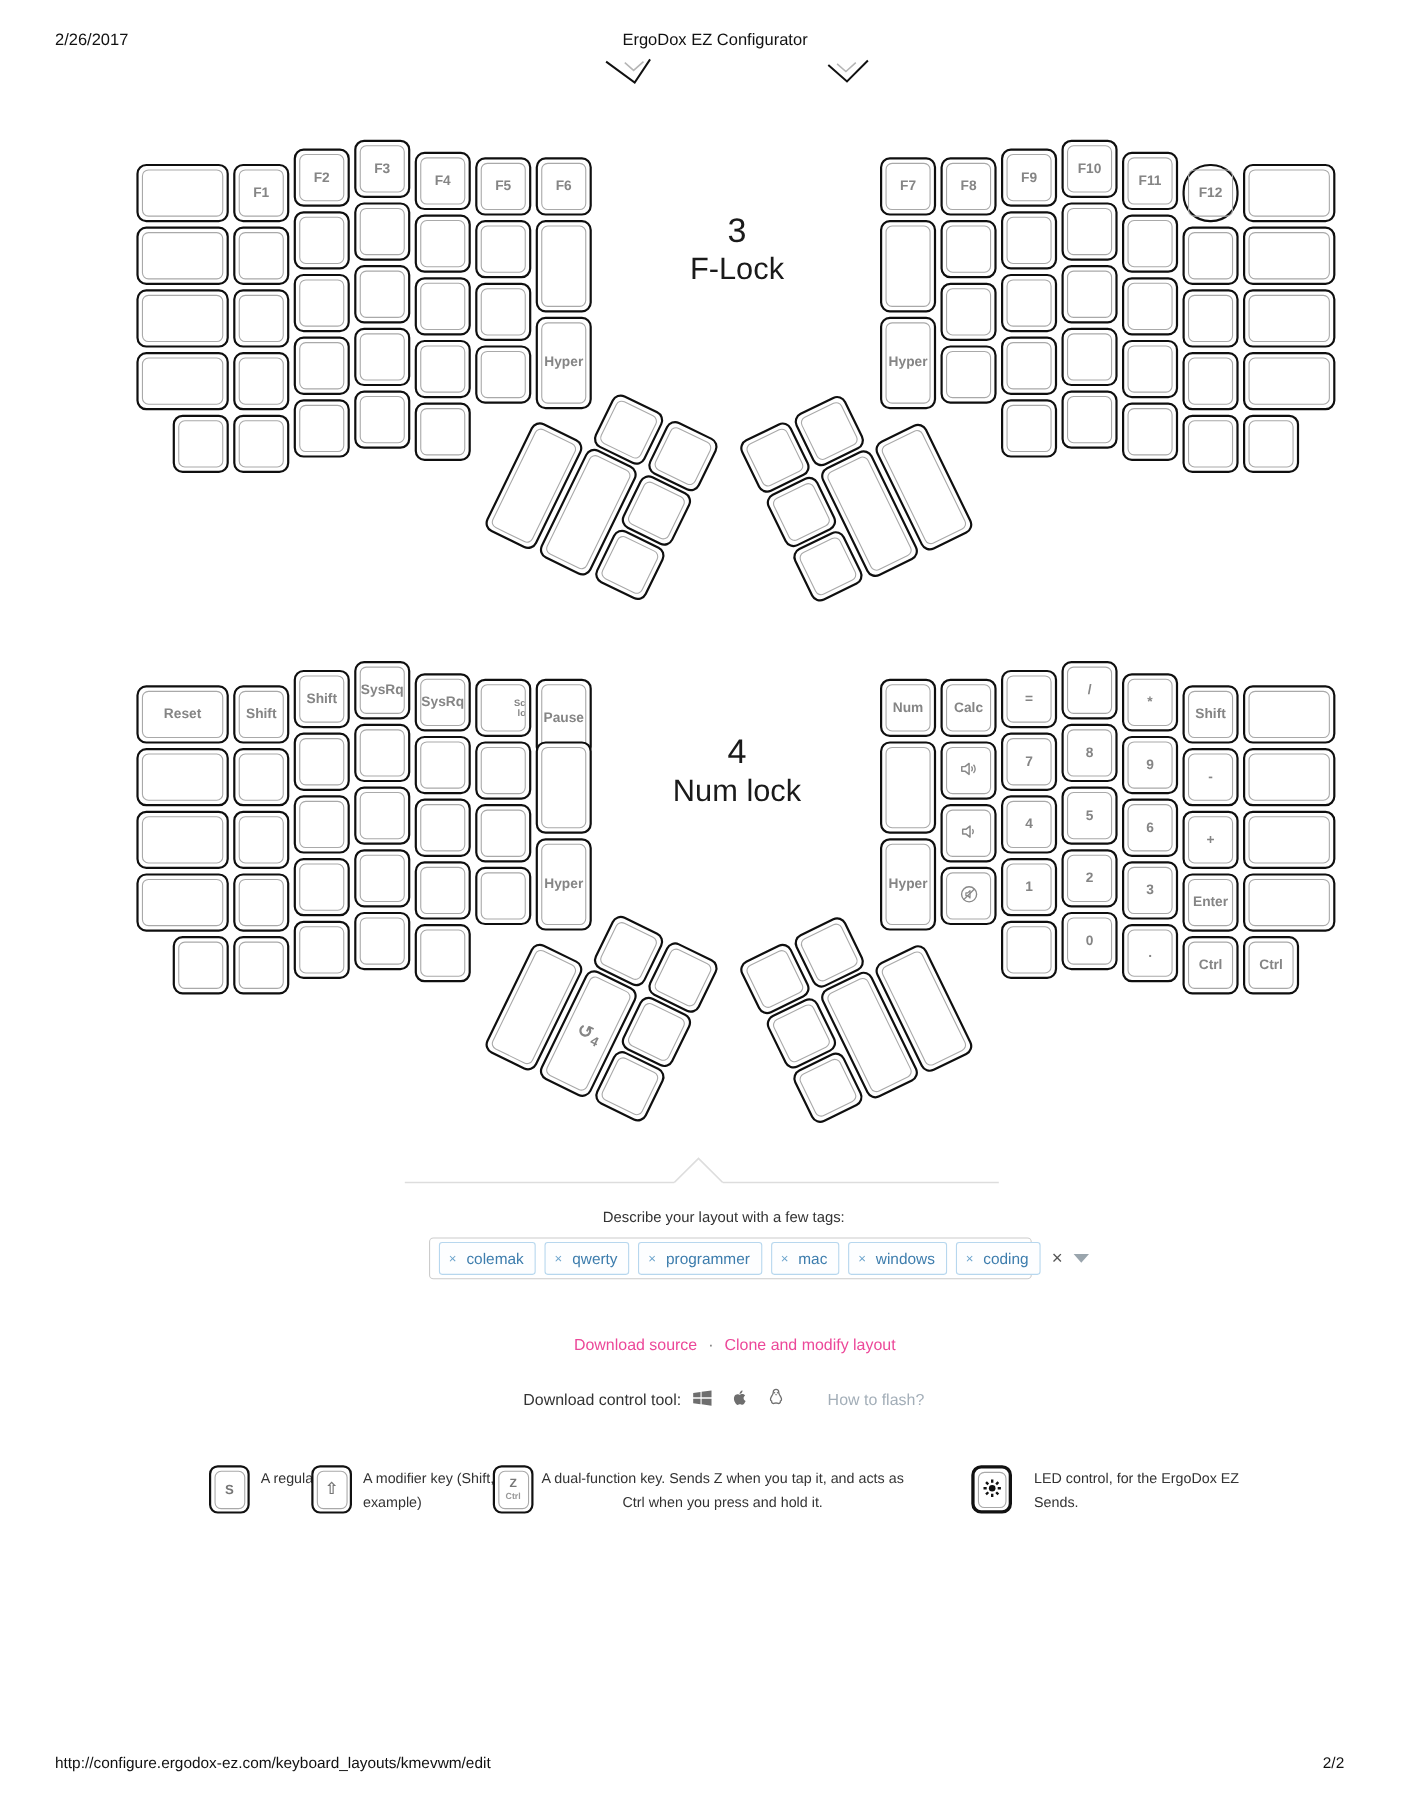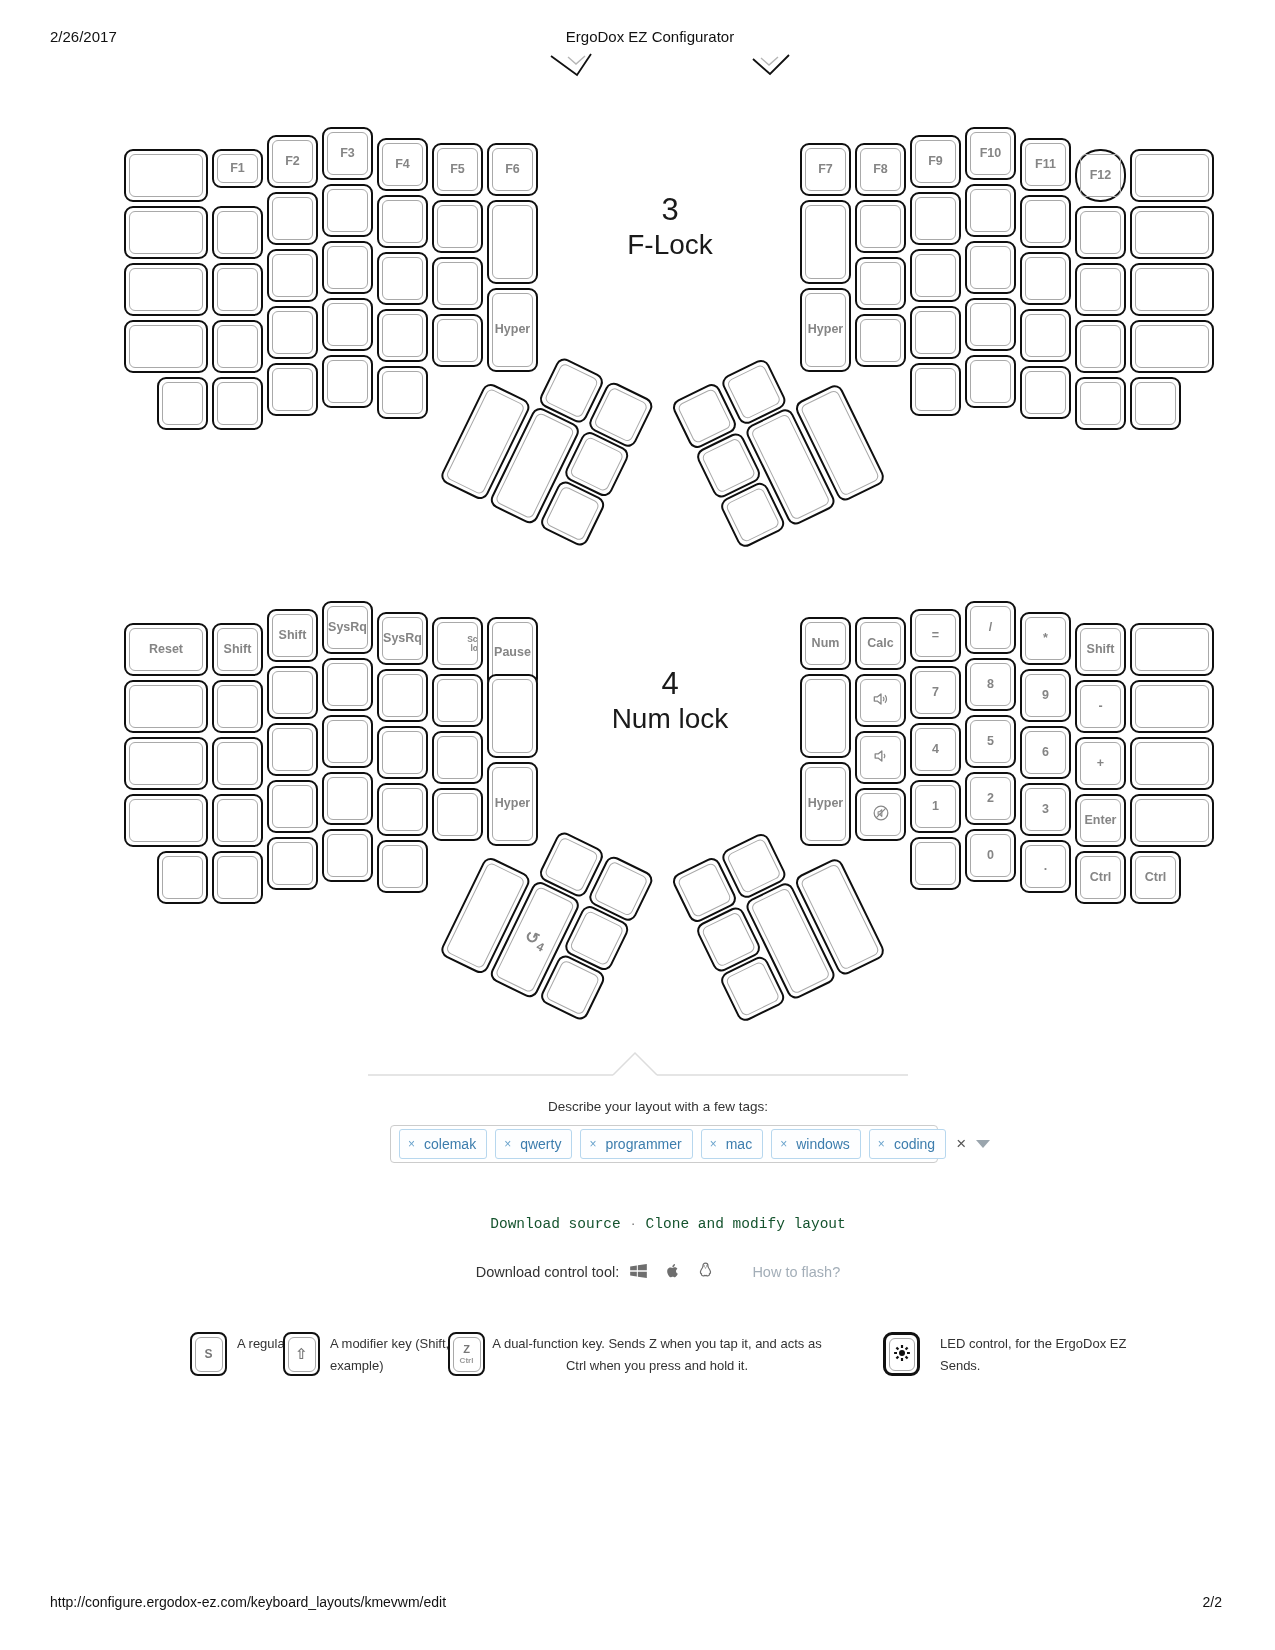--- a/index.html
+++ b/index.html
@@ -41,21 +41,21 @@
   .tag-box{position:absolute;left:390px;top:1125px;width:548px;height:38px;box-sizing:border-box;
            border:1.5px solid #ccc;border-radius:4px;background:#fff;display:flex;align-items:center;padding:0 8px;}
   .pill{display:inline-flex;align-items:center;border:1px solid #b7d7ee;border-radius:3px;background:#fdfeff;
         height:28px;margin-right:8px;padding:0 10px 0 8px;font-size:14px;color:#3d7dad;}
   .pill-x{color:#6aa3cc;font-size:12px;margin-right:9px;cursor:pointer;}
   .clear-x{color:#555;font-size:17px;margin:0 6px 0 2px;cursor:pointer;}
   .dd-arrow{width:0;height:0;border-left:7px solid transparent;border-right:7px solid transparent;
             border-top:8px solid #9aa5ad;margin-left:4px;cursor:pointer;}
 
   .links-row{position:absolute;left:61px;right:0;top:1215px;text-align:center;font-size:14.5px;color:#35607d;}
-  .links-row a{color:#14532d;text-decoration:none;cursor:pointer;font-family:Liberation Mono, monospace;}
+  .links-row a{color:#ec4899;text-decoration:none;cursor:pointer;}
   .links-sep{color:#777;margin:0 10px;}
 
   .flash-row{position:absolute;left:41px;right:0;top:1261px;text-align:center;font-size:14.5px;color:#333;}
   .flash-row .ico{display:inline-block;vertical-align:middle;margin:0 5px;position:relative;top:-1px;cursor:pointer;}
   .flash-help{color:#a3aeb8;margin-left:28px;cursor:pointer;}
 
   .legend-key{position:absolute;width:37px;height:44px;background:#fff;border:2px solid #111;border-radius:8px;box-sizing:border-box;}
   .legend-key .cap{top:2.5px;left:2.5px;right:2.5px;bottom:2.5px;}
   .legend-key .klabel{font-size:12px;color:#777;}
   .legend-key.led{border-width:3px;border-radius:9px;}
@@ -93,21 +93,21 @@
         <div class="key" style="left: 0px; top: 136px; width: 84px; height: 53px;">
           <div class="cap">
             <span class="klabel"></span>
           </div>
         </div>
         <div class="key" style="left: 0px; top: 193px; width: 84px; height: 53px;">
           <div class="cap">
             <span class="klabel"></span>
           </div>
         </div>
-        <div class="key" style="left: 88px; top: 22px; width: 51px; height: 39px;">
+        <div class="key" style="left: 88px; top: 22px; width: 51px; height: 53px;">
           <div class="cap">
             <span class="klabel">F1</span>
           </div>
         </div>
         <div class="key" style="left: 88px; top: 79px; width: 51px; height: 53px;">
           <div class="cap">
             <span class="klabel"></span>
           </div>
         </div>
         <div class="key" style="left: 88px; top: 136px; width: 51px; height: 53px;">

